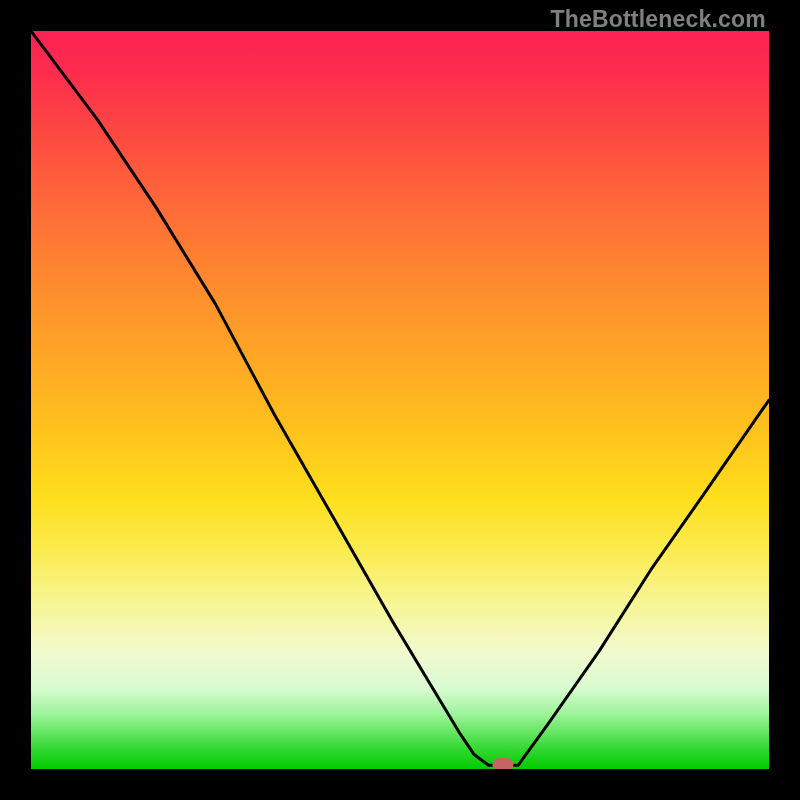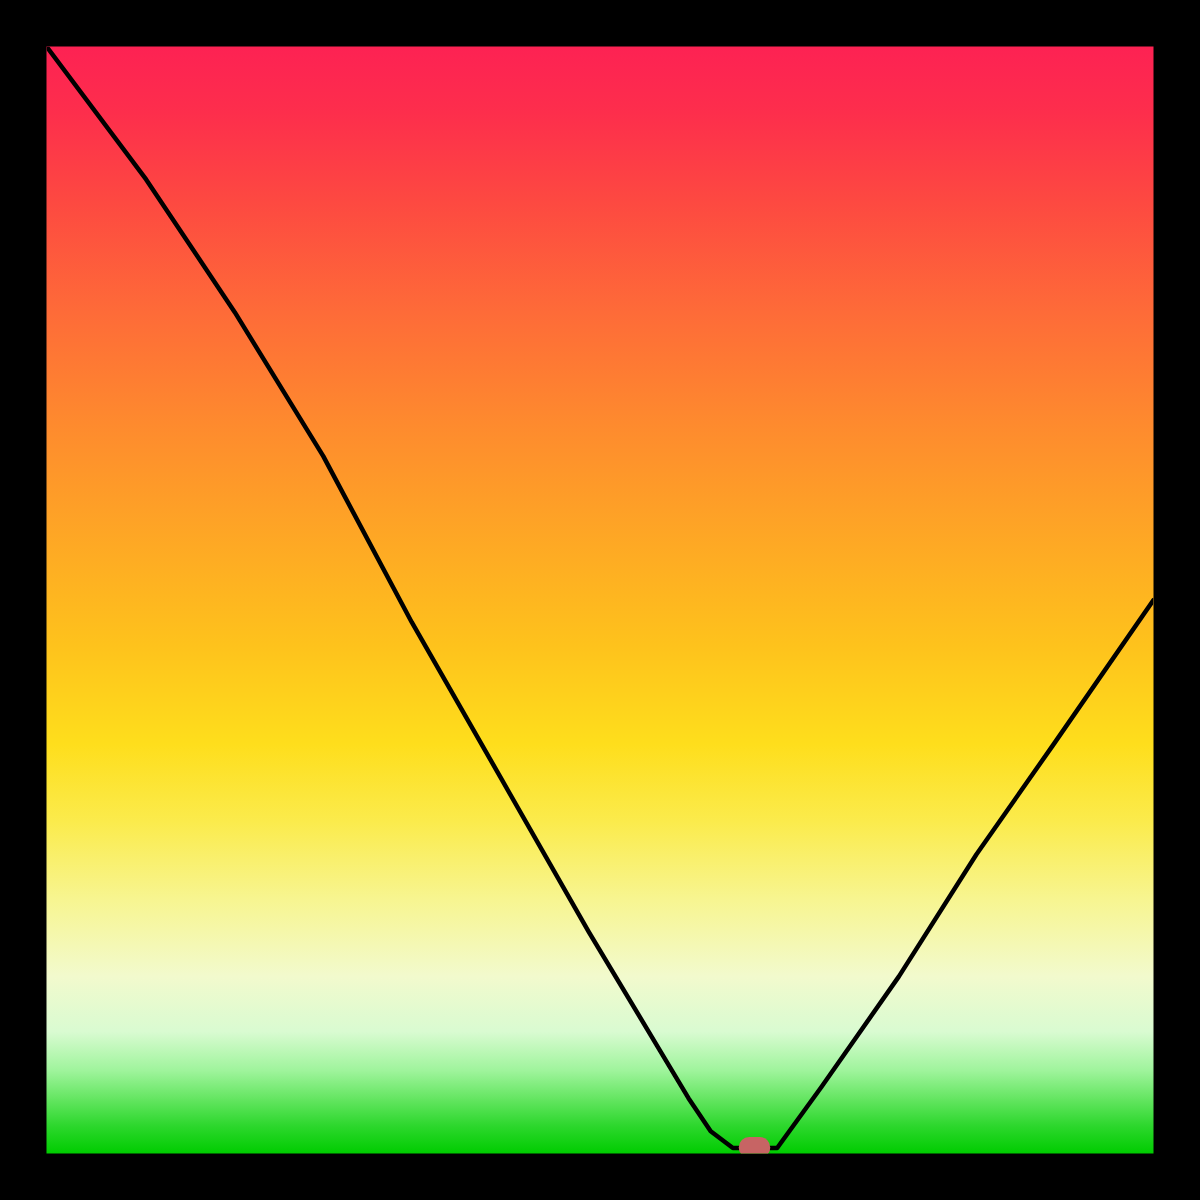--- a/index.html
+++ b/index.html
@@ -68,20 +68,21 @@
     font-size: 23px;
     color: #808080;
     letter-spacing: 0.2px;
   }
 </style>
 </head>
 <body>
 
 <div class="frame">
 
+  <div class="watermark">TheBottleneck.com</div>
 
   <div class="plot-area">
 
     <svg class="curve-svg" viewBox="0 0 738 738" preserveAspectRatio="none">
       <path id="curve-path" d="M0.0 0.0 L66.4 88.6 L125.5 177.1 L184.5 273.1 L243.5 383.8 L302.6 487.1 L361.6 590.4 L405.9 664.2 L428.0 701.1 L442.8 723.2 L457.6 734.3 L472.3 734.3 L487.1 734.3 L516.6 693.7 L568.3 619.9 L619.9 538.7 L671.6 464.9 L738.0 369.0" stroke="#000" stroke-width="3" fill="none" stroke-linecap="round" stroke-linejoin="round"></path>
     </svg>
 
     <div class="marker" id="marker" style="left: 472.32px; top: 734.31px;"></div>
   </div>
 

